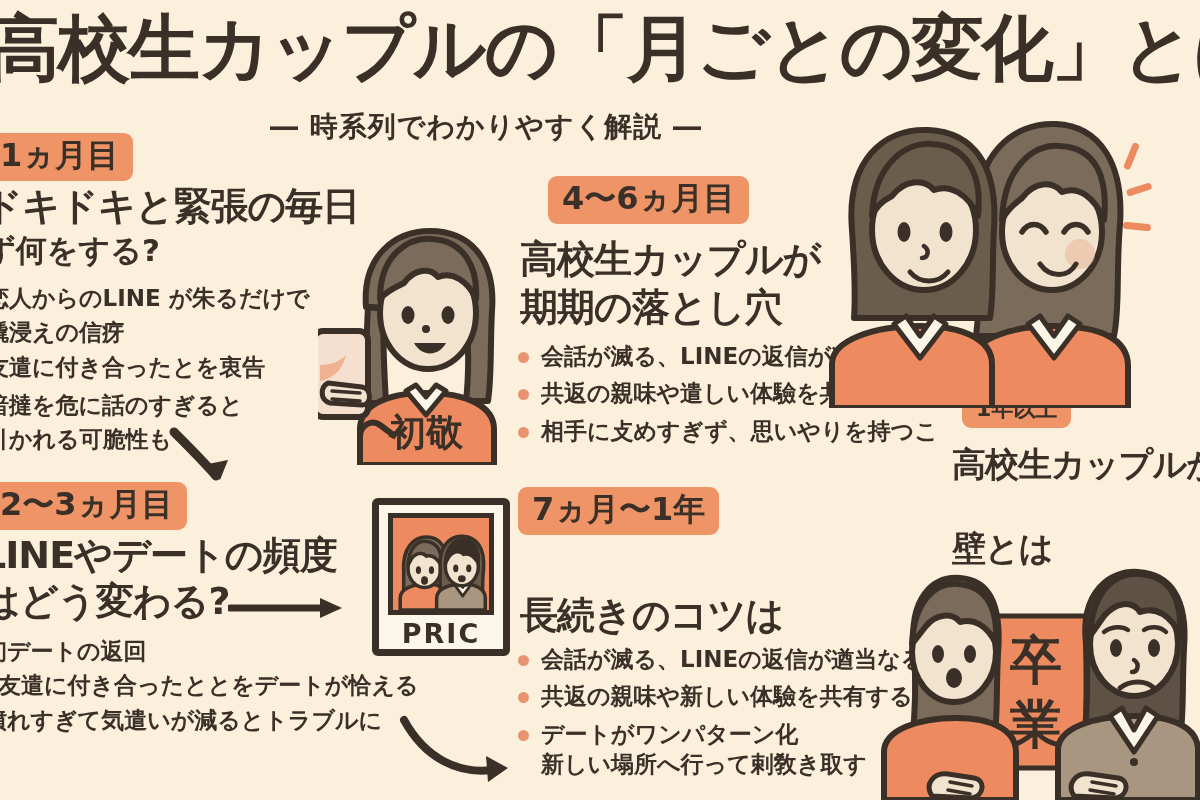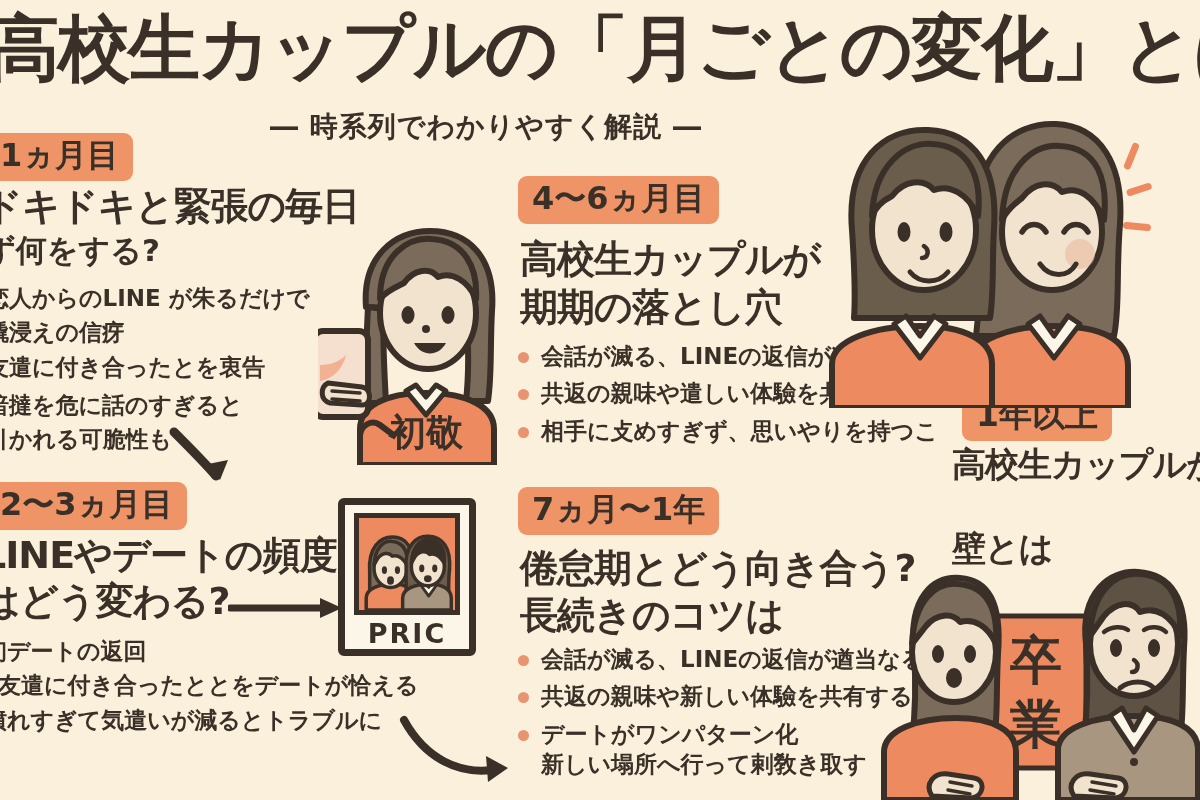--- a/index.html
+++ b/index.html
@@ -109,20 +109,21 @@
   
   .polaroid {
     position: absolute;
     background: #FCF6E9;
     border: 7px solid #3A3028;
     border-radius: 6px;
     box-sizing: border-box;
     display: flex;
     flex-direction: column;
     align-items: center;
+    margin-left: 34px;
   }
   .polaroid .photo {
     background: #ED8A5F;
     border: 5px solid #3A3028;
     box-sizing: border-box;
     position: relative;
     overflow: hidden;
   }
   .polaroid .cap {
     font-size: 27px;
@@ -189,21 +190,21 @@
     <div class="row">
       <span class="txt">憤れすぎて気遣いが減るとトラブルに</span>
     </div>
   </div>
 
   <svg class="arrow" style="left:398px; top:712px;" width="130" height="80" viewBox="0 0 130 80">
     <path d="M6 8 C 28 48, 62 62, 94 58" stroke="#3A3028" stroke-width="8" fill="none" stroke-linecap="round"></path>
     <path d="M110 56 L 88 44 L 90 70 Z" fill="#3A3028"></path>
   </svg>
 
-  <div class="badge" style="left:518px; top:176px;">4〜6ヵ月目</div>
+  <div class="badge" style="left:548px; top:176px;">4〜6ヵ月目</div>
 
   <div class="sec-head" style="left:520px; top:236px;">高校生カップルが</div>
   <div class="sec-head" style="left:520px; top:284px;">期期の落とし穴</div>
 
   <div class="bullets" style="left:518px; top:341px;">
     <div class="row">
       <span class="dot"></span>
       <span class="txt">会話が滅る、LINEの返信が遒当になる</span>
     </div>
     <div class="row">
@@ -211,42 +212,41 @@
       <span class="txt">共返の親味や遣しい体驗を共有する</span>
     </div>
     <div class="row">
       <span class="dot"></span>
       <span class="txt">相手に攴めすぎず、思いやりを持つこ</span>
     </div>
   </div>
 
   <div class="badge" style="left:518px; top:487px;">7ヵ月〜1年</div>
 
-  <div class="sec-head" style="left:520px; top:545px;">倦怠期とどう向き合う?</div>
   <div class="sec-head" style="left:520px; top:592px;">長続きのコツは</div>
 
   <div class="bullets" style="left:518px; top:644px;">
     <div class="row">
       <span class="dot"></span>
       <span class="txt">会話が滅る、LINEの返信が遒当なる</span>
     </div>
     <div class="row">
       <span class="dot"></span>
       <span class="txt">共返の親味や新しい体驗を共有する</span>
     </div>
     <div class="row" style="margin-bottom:0;">
       <span class="dot"></span>
       <span class="txt">デートがワンパターン化</span>
     </div>
     <div class="row" style="margin-left:23px;">
       <span class="txt">新しい塌所へ行って剌敎き取す</span>
     </div>
   </div>
 
-  <div class="badge" style="left:962px; top:392px; font-size:33px;">1年以上</div>
+  <div class="badge" style="left:962px; top:392px; font-size:22px;">1年以上</div>
 
   <div class="sec-head small" style="left:952px; top:444px;">高校生カップルが</div>
   <div class="sec-head small" style="left:952px; top:528px;">壁とは</div>
 
   <svg class="illus" style="left:318px; top:215px;" width="210" height="250" viewBox="0 0 210 250">
 
     <path d="M48 92 C 44 40, 78 16, 112 16 C 150 16, 178 42, 174 96
              C 172 132, 174 160, 170 186 L 148 186 C 152 150, 150 120, 148 96 Z" fill="#7A6B5A" stroke="#3A3028" stroke-width="6" stroke-linejoin="round"></path>
     <path d="M50 92 C 48 128, 48 158, 46 188 L 68 188 C 66 150, 64 118, 66 94 Z" fill="#7A6B5A" stroke="#3A3028" stroke-width="6" stroke-linejoin="round"></path>
 

